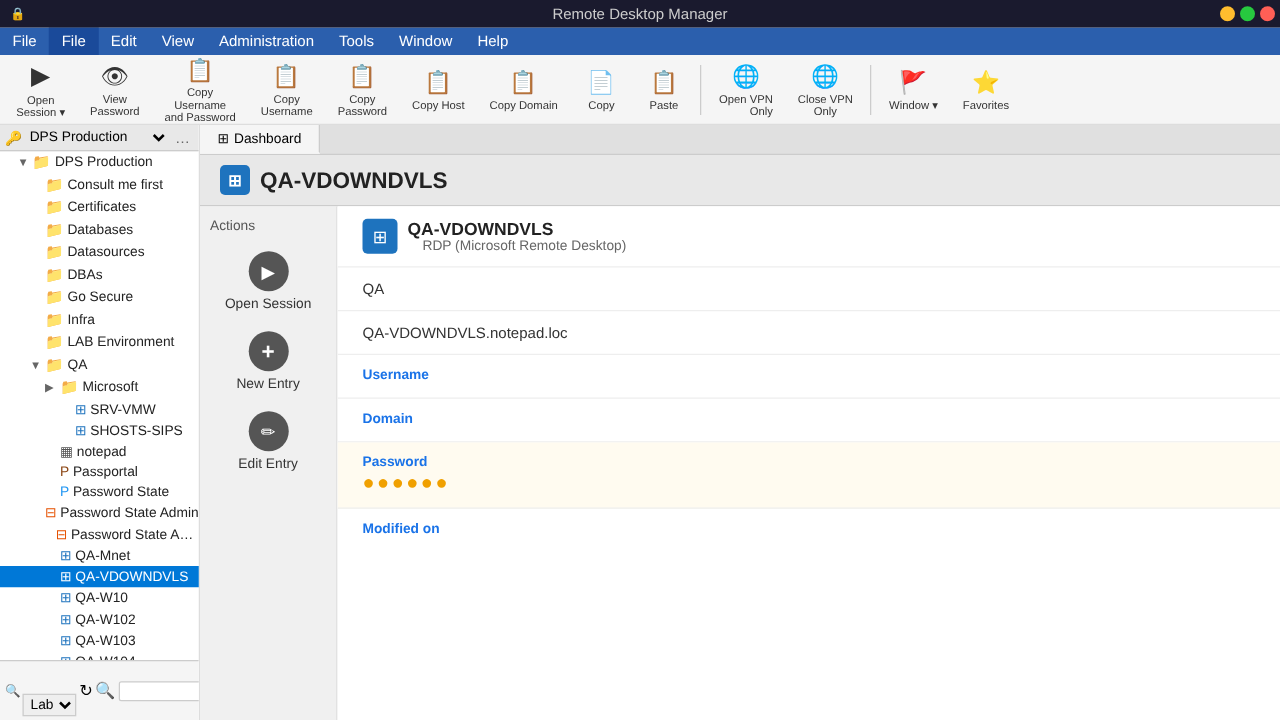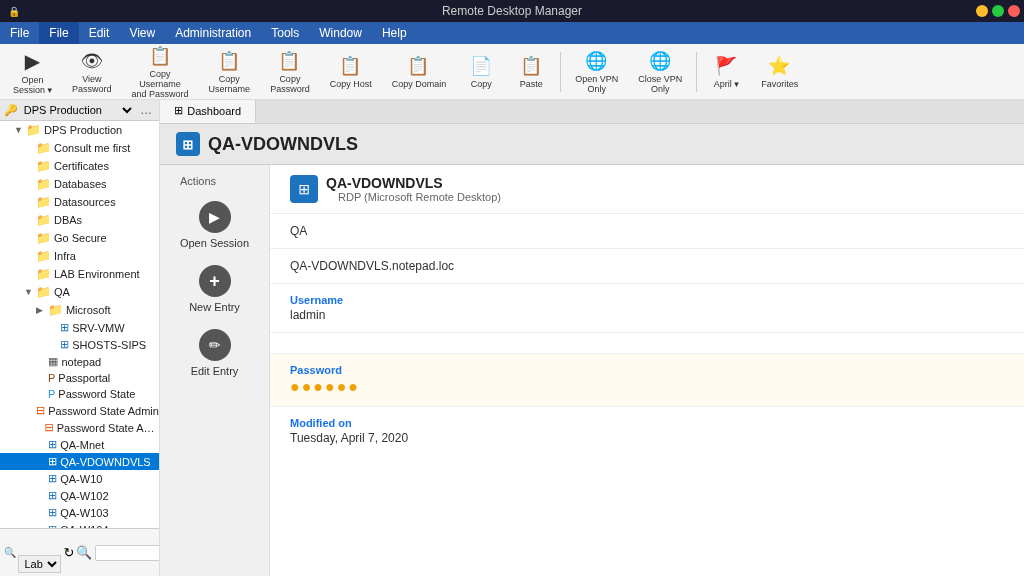--- a/index.html
+++ b/index.html
@@ -374,30 +374,30 @@
     <span class="icon" style="font-size:18px;">📄</span>
     <span style="font-size:9px;text-align:center;">Copy</span>
   </div>
   <div class="toolbar-btn">
     <span class="icon" style="font-size:18px;">📋</span>
     <span style="font-size:9px;text-align:center;">Paste</span>
   </div>
   <div class="toolbar-separator"></div>
   <div class="toolbar-btn">
     <span class="icon" style="font-size:18px;">🌐</span>
-    <span style="font-size:9px;text-align:center;">Open VPN<br>Only</span>
+    <span style="font-size:9px;text-align:right;">Open VPN<br>Only</span>
   </div>
   <div class="toolbar-btn">
     <span class="icon" style="font-size:18px;">🌐</span>
     <span style="font-size:9px;text-align:center;">Close VPN<br>Only</span>
   </div>
   <div class="toolbar-separator"></div>
   <div class="toolbar-btn">
     <span class="icon" style="font-size:18px;">🚩</span>
-    <span style="font-size:9px;text-align:center;">April ▾</span>
+    <span style="font-size:9px;text-align:center;">Window ▾</span>
   </div>
   <div class="toolbar-btn">
     <span class="icon" style="font-size:18px;">⭐</span>
     <span style="font-size:9px;text-align:center;">Favorites</span>
   </div>
 </div>
 
 <div class="main-layout">
 
   <div class="sidebar">
@@ -586,21 +586,21 @@
     <div class="detail-panel">
 
       <div class="detail-header">
         <div class="rdp-icon">⊞</div>
         <span class="detail-header-title">QA-VDOWNDVLS</span>
       </div>
 
       <div class="detail-split">
 
         <div class="actions-panel">
-          <span style="font-size:11px;color:#555;margin-bottom:4px;align-self:flex-start;padding-left:20px;">Actions</span>
+          <span style="font-size:11px;color:#555;margin-bottom:4px;align-self:flex-start;padding-left:8px;">Actions</span>
 
           <div class="action-btn">
             <div class="action-icon play">
               <span style="font-size:14px;">▶</span>
             </div>
             <span>Open Session</span>
           </div>
 
           <div class="action-btn">
             <div class="action-icon plus">
@@ -630,33 +630,32 @@
           <div class="info-section">
             <div class="info-value">QA</div>
           </div>
 
           <div class="info-section">
             <div class="info-value">QA-VDOWNDVLS.notepad.loc</div>
           </div>
 
           <div class="info-section">
             <div class="info-label">Username</div>
-            <div class="info-value">ladmin</div>
           </div>
 
           <div class="info-section">
+            <div class="info-label">Domain</div>
           </div>
 
           <div class="info-section" style="background:#fffbf0;">
             <div class="info-label">Password</div>
             <div class="password-dots">●●●●●●</div>
           </div>
 
           <div class="info-section">
             <div class="info-label">Modified on</div>
-            <div class="info-value">Tuesday, April 7, 2020</div>
           </div>
 
         </div>
       </div>
     </div>
   </div>
 </div>
 
 </body></html>

